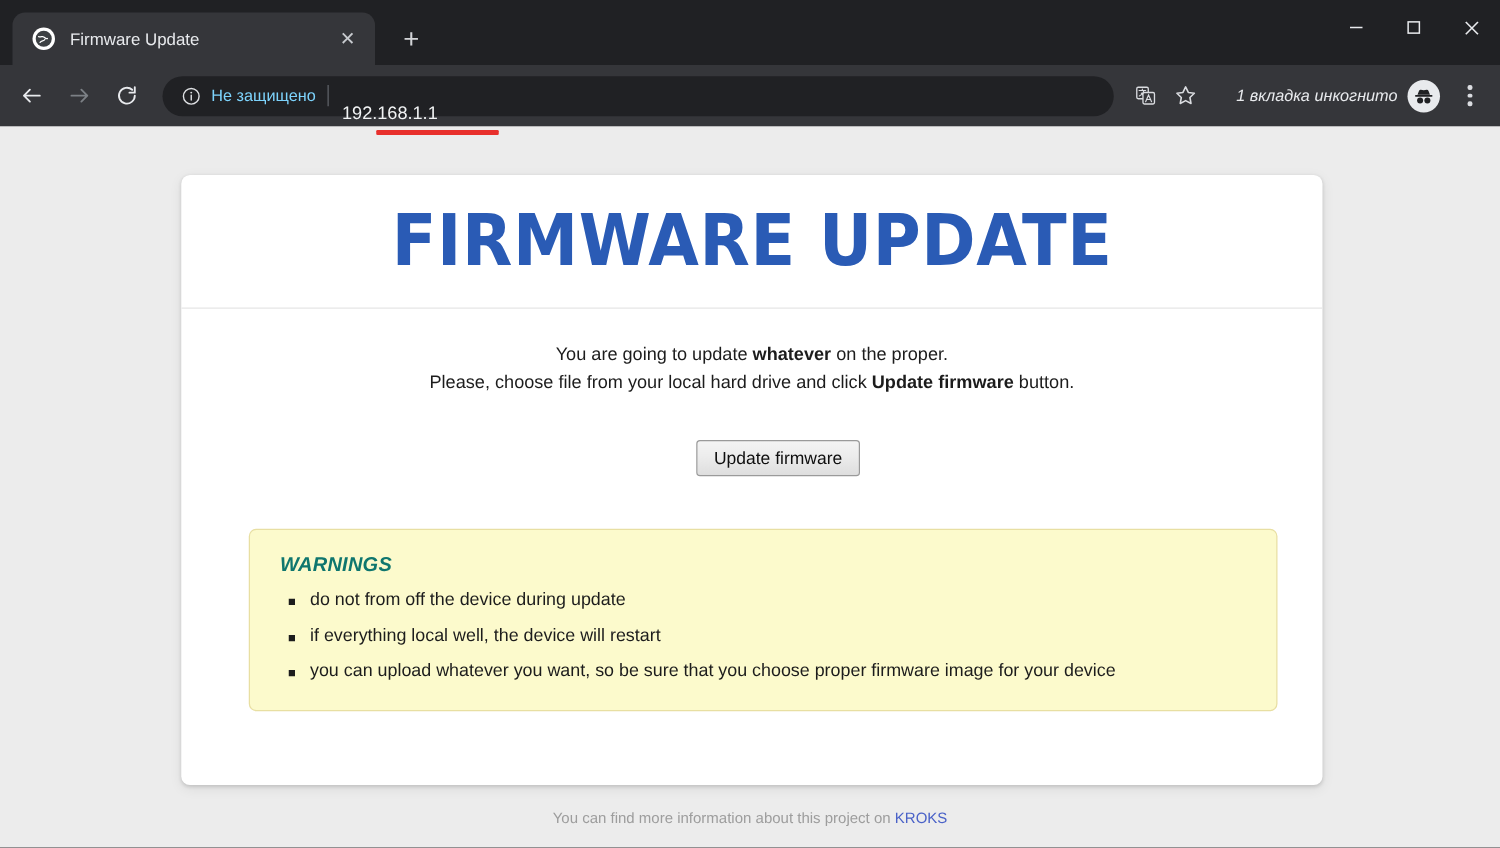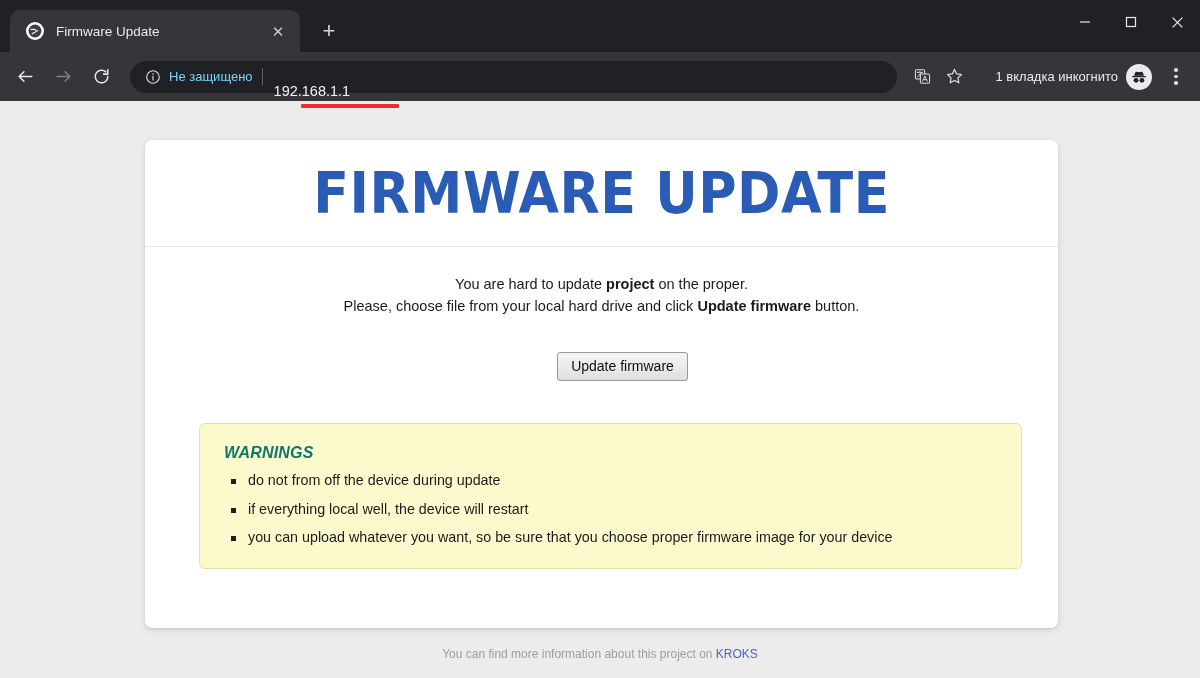--- a/index.html
+++ b/index.html
@@ -165,20 +165,21 @@
   .tb-icon svg { display: block; }
 
   .incognito-pill {
     display: flex;
     align-items: center;
     height: 32px;
     border-radius: 16px;
     padding: 0 4px 0 14px;
     margin-left: 12px;
     flex: 0 0 auto;
+    font-style: italic;
   }
   .incognito-label {
     color: #e8eaed;
     font-size: 13px;
     white-space: nowrap;
     margin-right: 8px;
   }
   .incognito-avatar {
     width: 26px; height: 26px;
     border-radius: 50%;
@@ -473,21 +474,21 @@
     <div class="card">
 
       <div class="card-header">
         <div class="page-title">FIRMWARE UPDATE</div>
       </div>
 
       <div class="card-body">
 
         <div class="lead">
           <div>
-            <span>You are hard to update </span><b>project</b><span> on the proper.</span>
+            <span>You are going to update </span><b>whatever</b><span> on the proper.</span>
           </div>
           <div>
             <span>Please, choose file from your local hard drive and click </span><b>Update firmware</b><span> button.</span>
           </div>
         </div>
 
         <div class="controls">
           <button class="btn btn-update">Update firmware</button>
         </div>
 

